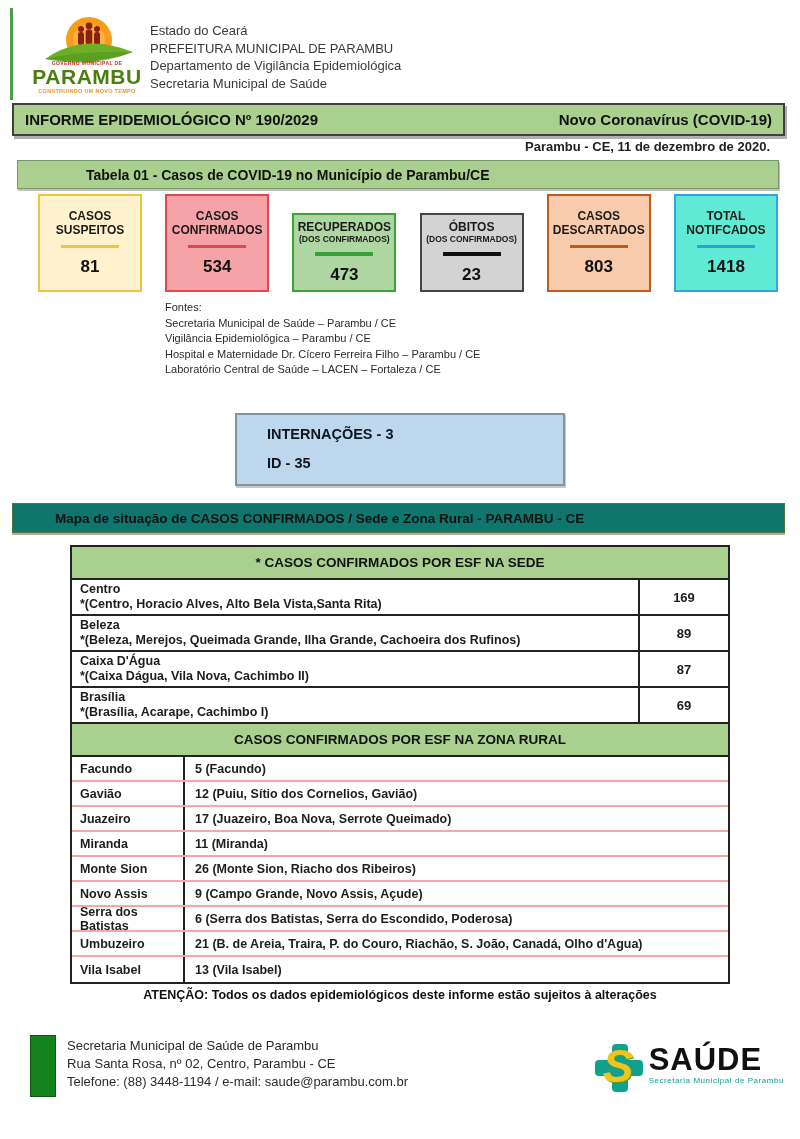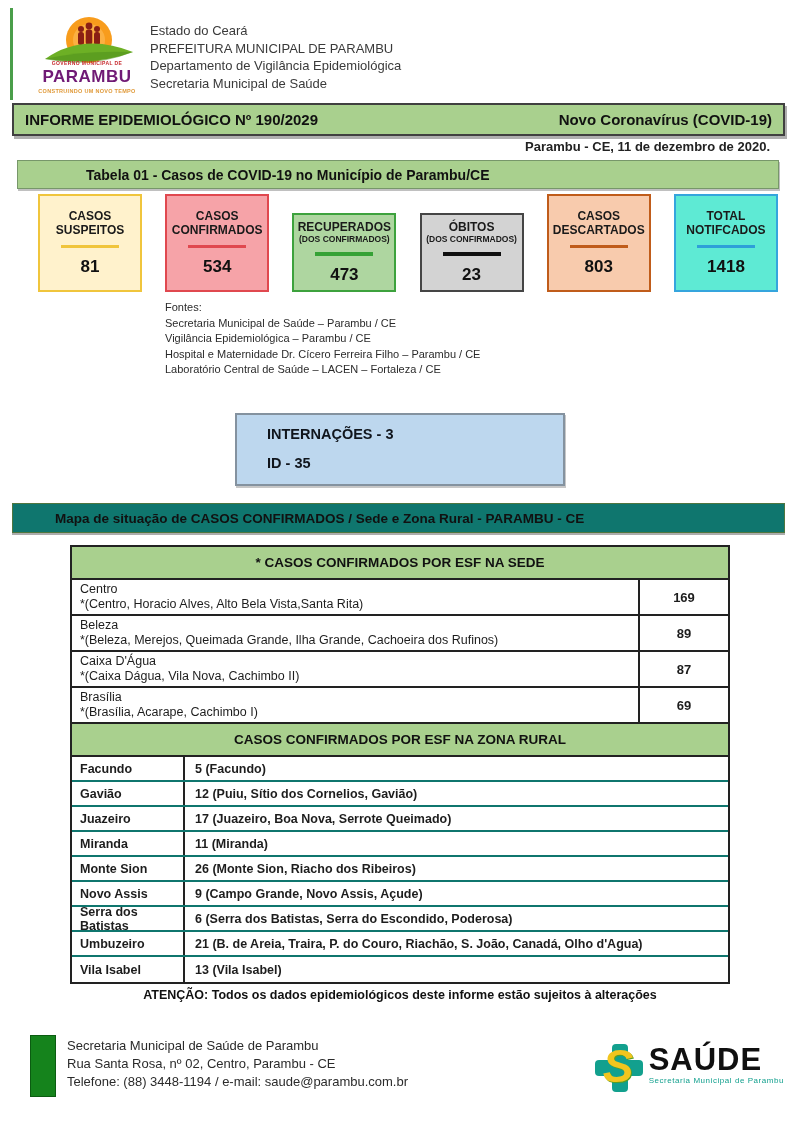--- a/index.html
+++ b/index.html
@@ -7,21 +7,21 @@
   .page {
     position:relative; width:800px; height:1139px; background:#ffffff;
     font-family:"Liberation Sans", sans-serif; color:#1d1d1d; overflow:hidden;
   }
 
   
   .left-line { position:absolute; left:10px; top:8px; width:3px; height:92px; background:#4a9e4a; }
   .logo { position:absolute; left:28px; top:14px; width:118px; height:90px; text-align:center; }
   .logo svg { display:block; margin:0 auto; }
   .logo-gov { font-size:5px; font-weight:bold; color:#c62a2e; letter-spacing:.4px; margin-top:-10px; text-align:center; }
-  .logo-name { font-size:17px; font-weight:bold; color:#701a75; letter-spacing:.5px; line-height:21px; }
+  .logo-name { font-size:21px; font-weight:bold; color:#4d7c0f; letter-spacing:.5px; line-height:21px; }
   .logo-slogan { font-size:5.5px; font-weight:bold; color:#e09a3a; letter-spacing:.3px; margin-top:1px; }
   .hdr-text { position:absolute; left:150px; top:22px; font-size:13px; line-height:17.5px; color:#3a3a3a; }
 
   
   .informe {
     position:absolute; left:12px; top:103px; width:773px; height:33px;
     background:#a9d08e; border:2px solid #404040; box-shadow:2px 3px 0 rgba(110,110,110,.55);
     display:flex; align-items:center; justify-content:space-between; padding:0 11px;
     font-weight:bold; font-size:15px; color:#111;
   }
@@ -65,23 +65,23 @@
   .doc-table { position:absolute; left:70px; width:660px; border:2px solid #222; background:#fff; }
   .sede-table { top:545px; }
   .rural-table { top:722px; }
   .table-header {
     height:33px; background:#a9d08e; border-bottom:2px solid #222;
     display:flex; align-items:center; justify-content:center;
     font-weight:bold; font-size:13.5px; color:#111;
   }
   .sede-row { display:flex; border-bottom:2px solid #222; min-height:34px; }
   .sede-row:last-child { border-bottom:none; }
-  .sede-name { flex:1; border-right:2px solid #222; padding:2px 8px; font-weight:normal; font-size:12.5px; line-height:15px; }
+  .sede-name { flex:1; border-right:2px solid #222; padding:2px 8px; font-weight:bold; font-size:12.5px; line-height:15px; }
   .sede-val { width:88px; display:flex; align-items:center; justify-content:center; font-weight:bold; font-size:13px; }
-  .rural-row { display:flex; border-bottom:2px solid #0f766e; height:25px; }
+  .rural-row { display:flex; border-bottom:2px solid #fca5a5; height:25px; }
   .rural-row:last-child { border-bottom:none; }
   .rural-name { width:113px; border-right:2px solid #222; display:flex; align-items:center; padding-left:8px; font-weight:bold; font-size:12.5px; }
   .rural-detail { flex:1; display:flex; align-items:center; padding-left:10px; font-weight:bold; font-size:12.5px; }
 
   .attention { position:absolute; left:0; top:988px; width:100%; text-align:center;
     font-weight:bold; font-size:12.5px; color:#111; }
 
   
   .footer { position:absolute; left:30px; top:1035px; display:flex; }
   .footer-green { width:26px; height:62px; background:#15831c; border:1px solid #0b5c11; margin-right:11px; }

